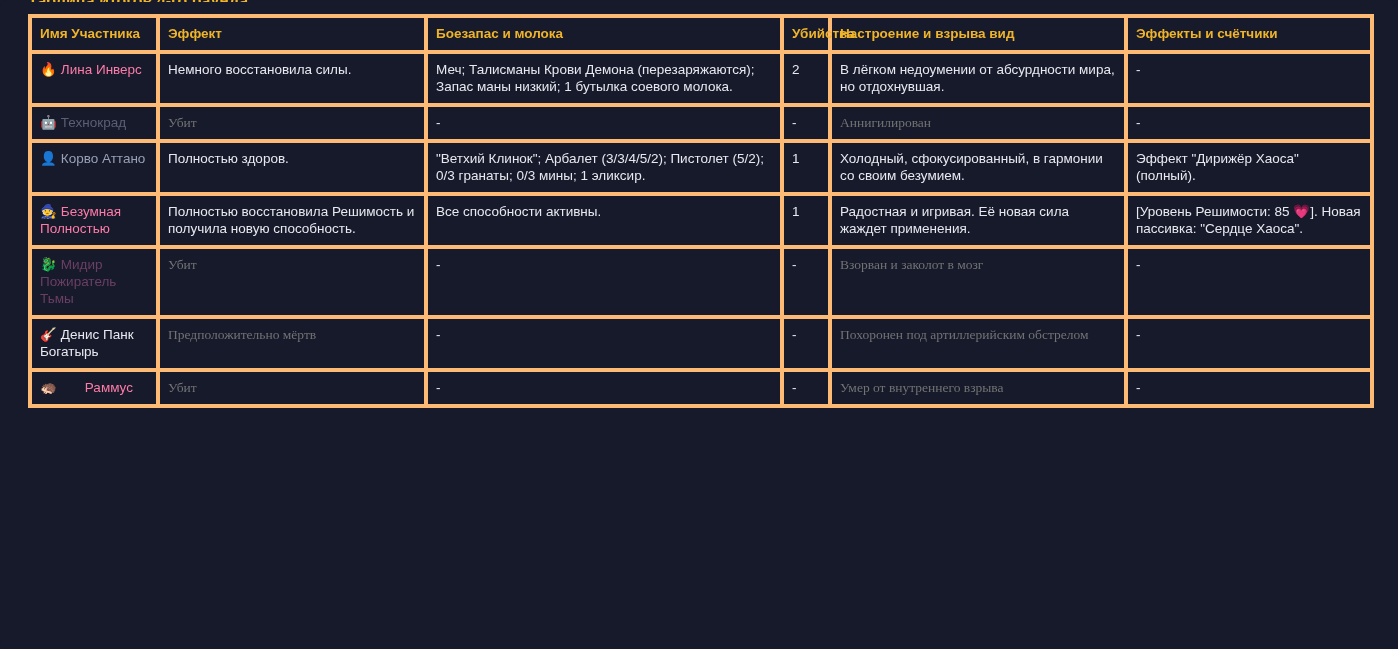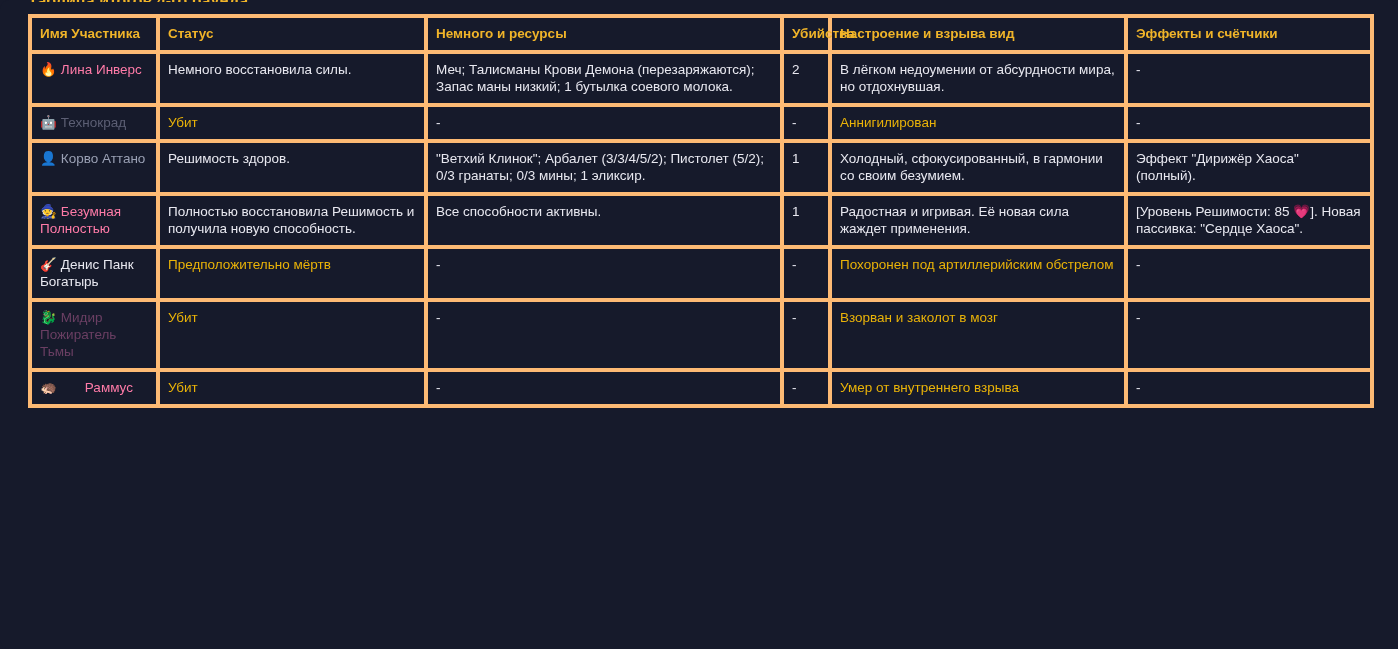--- a/index.html
+++ b/index.html
@@ -70,21 +70,21 @@
   }
   
   .n-lina   { color: #ff7ba8; }
   .n-dim    { color: #5c5f74; }
   .n-corvo  { color: #9aa0b4; }
   .n-witch  { color: #ff7ba8; }
   .n-midir  { color: #6b3f63; }
   .n-denis  { color: #e8e8f0; }
   .n-rammus { color: #ff7ba8; padding-left: 24px; }
 
-  .dead    { color: #eab308; }
+  .dead    { color: #737373; font-family: Liberation Serif, serif; }
   .normal  { color: #e8e8f0; }
 
   td.kills { color: #e8e8f0; }
 </style>
 </head>
 <body>
 
 <div id="root">
 
   <div class="doc-title">Таблица итогов 4-го раунда</div>
@@ -94,22 +94,22 @@
       <col class="c-name">
         <col class="c-status">
         <col class="c-ammo">
       <col class="c-kills">
         <col class="c-mood">
         <col class="c-fx">
     </colgroup>
     <thead>
       <tr>
         <th>Имя Участника</th>
-        <th>Статус</th>
-        <th>Немного и ресурсы</th>
+        <th>Эффект</th>
+        <th>Боезапас и молока</th>
         <th>Убийства</th>
         <th>Настроение и взрыва вид</th>
         <th>Эффекты и счётчики</th>
       </tr>
     </thead>
     <tbody>
         <tr>
           <td><span class="emoji">🔥</span><span class="pname n-lina">Лина Инверс</span></td>
           <td class="normal">Немного восстановила силы.</td>
           <td class="normal">Меч; Талисманы Крови Демона (перезаряжаются); Запас маны низкий; 1 бутылка соевого молока.</td>
@@ -120,48 +120,48 @@
         <tr>
           <td><span class="emoji">🤖</span><span class="pname n-dim">Технокрад</span></td>
           <td class="dead">Убит</td>
           <td class="normal">-</td>
           <td class="kills">-</td>
           <td class="dead">Аннигилирован</td>
           <td class="normal">-</td>
         </tr>
         <tr>
           <td><span class="emoji">👤</span><span class="pname n-corvo">Корво Аттано</span></td>
-          <td class="normal">Решимость здоров.</td>
+          <td class="normal">Полностью здоров.</td>
           <td class="normal">"Ветхий Клинок"; Арбалет (3/3/4/5/2); Пистолет (5/2); 0/3 гранаты; 0/3 мины; 1 эликсир.</td>
           <td class="kills">1</td>
           <td class="normal">Холодный, сфокусированный, в гармонии со своим безумием.</td>
           <td class="normal">Эффект "Дирижёр Хаоса" (полный).</td>
         </tr>
         <tr>
           <td><span class="emoji">🧙</span><span class="pname n-witch">Безумная Полностью</span></td>
           <td class="normal">Полностью восстановила Решимость и получила новую способность.</td>
           <td class="normal">Все способности активны.</td>
           <td class="kills">1</td>
           <td class="normal">Радостная и игривая. Её новая сила жаждет применения.</td>
           <td class="normal">[Уровень Решимости: 85 💗]. Новая пассивка: "Сердце Хаоса".</td>
         </tr>
         <tr>
+          <td><span class="emoji">🐉</span><span class="pname n-midir">Мидир Пожиратель Тьмы</span></td>
+          <td class="dead">Убит</td>
+          <td class="normal">-</td>
+          <td class="kills">-</td>
+          <td class="dead">Взорван и заколот в мозг</td>
+          <td class="normal">-</td>
+        </tr>
+        <tr>
           <td><span class="emoji">🎸</span><span class="pname n-denis">Денис Панк Богатырь</span></td>
           <td class="dead">Предположительно мёртв</td>
           <td class="normal">-</td>
           <td class="kills">-</td>
           <td class="dead">Похоронен под артиллерийским обстрелом</td>
-          <td class="normal">-</td>
-        </tr>
-        <tr>
-          <td><span class="emoji">🐉</span><span class="pname n-midir">Мидир Пожиратель Тьмы</span></td>
-          <td class="dead">Убит</td>
-          <td class="normal">-</td>
-          <td class="kills">-</td>
-          <td class="dead">Взорван и заколот в мозг</td>
           <td class="normal">-</td>
         </tr>
         <tr>
           <td><span class="emoji">🦔</span><span class="pname n-rammus">Раммус</span></td>
           <td class="dead">Убит</td>
           <td class="normal">-</td>
           <td class="kills">-</td>
           <td class="dead">Умер от внутреннего взрыва</td>
           <td class="normal">-</td>
         </tr>

